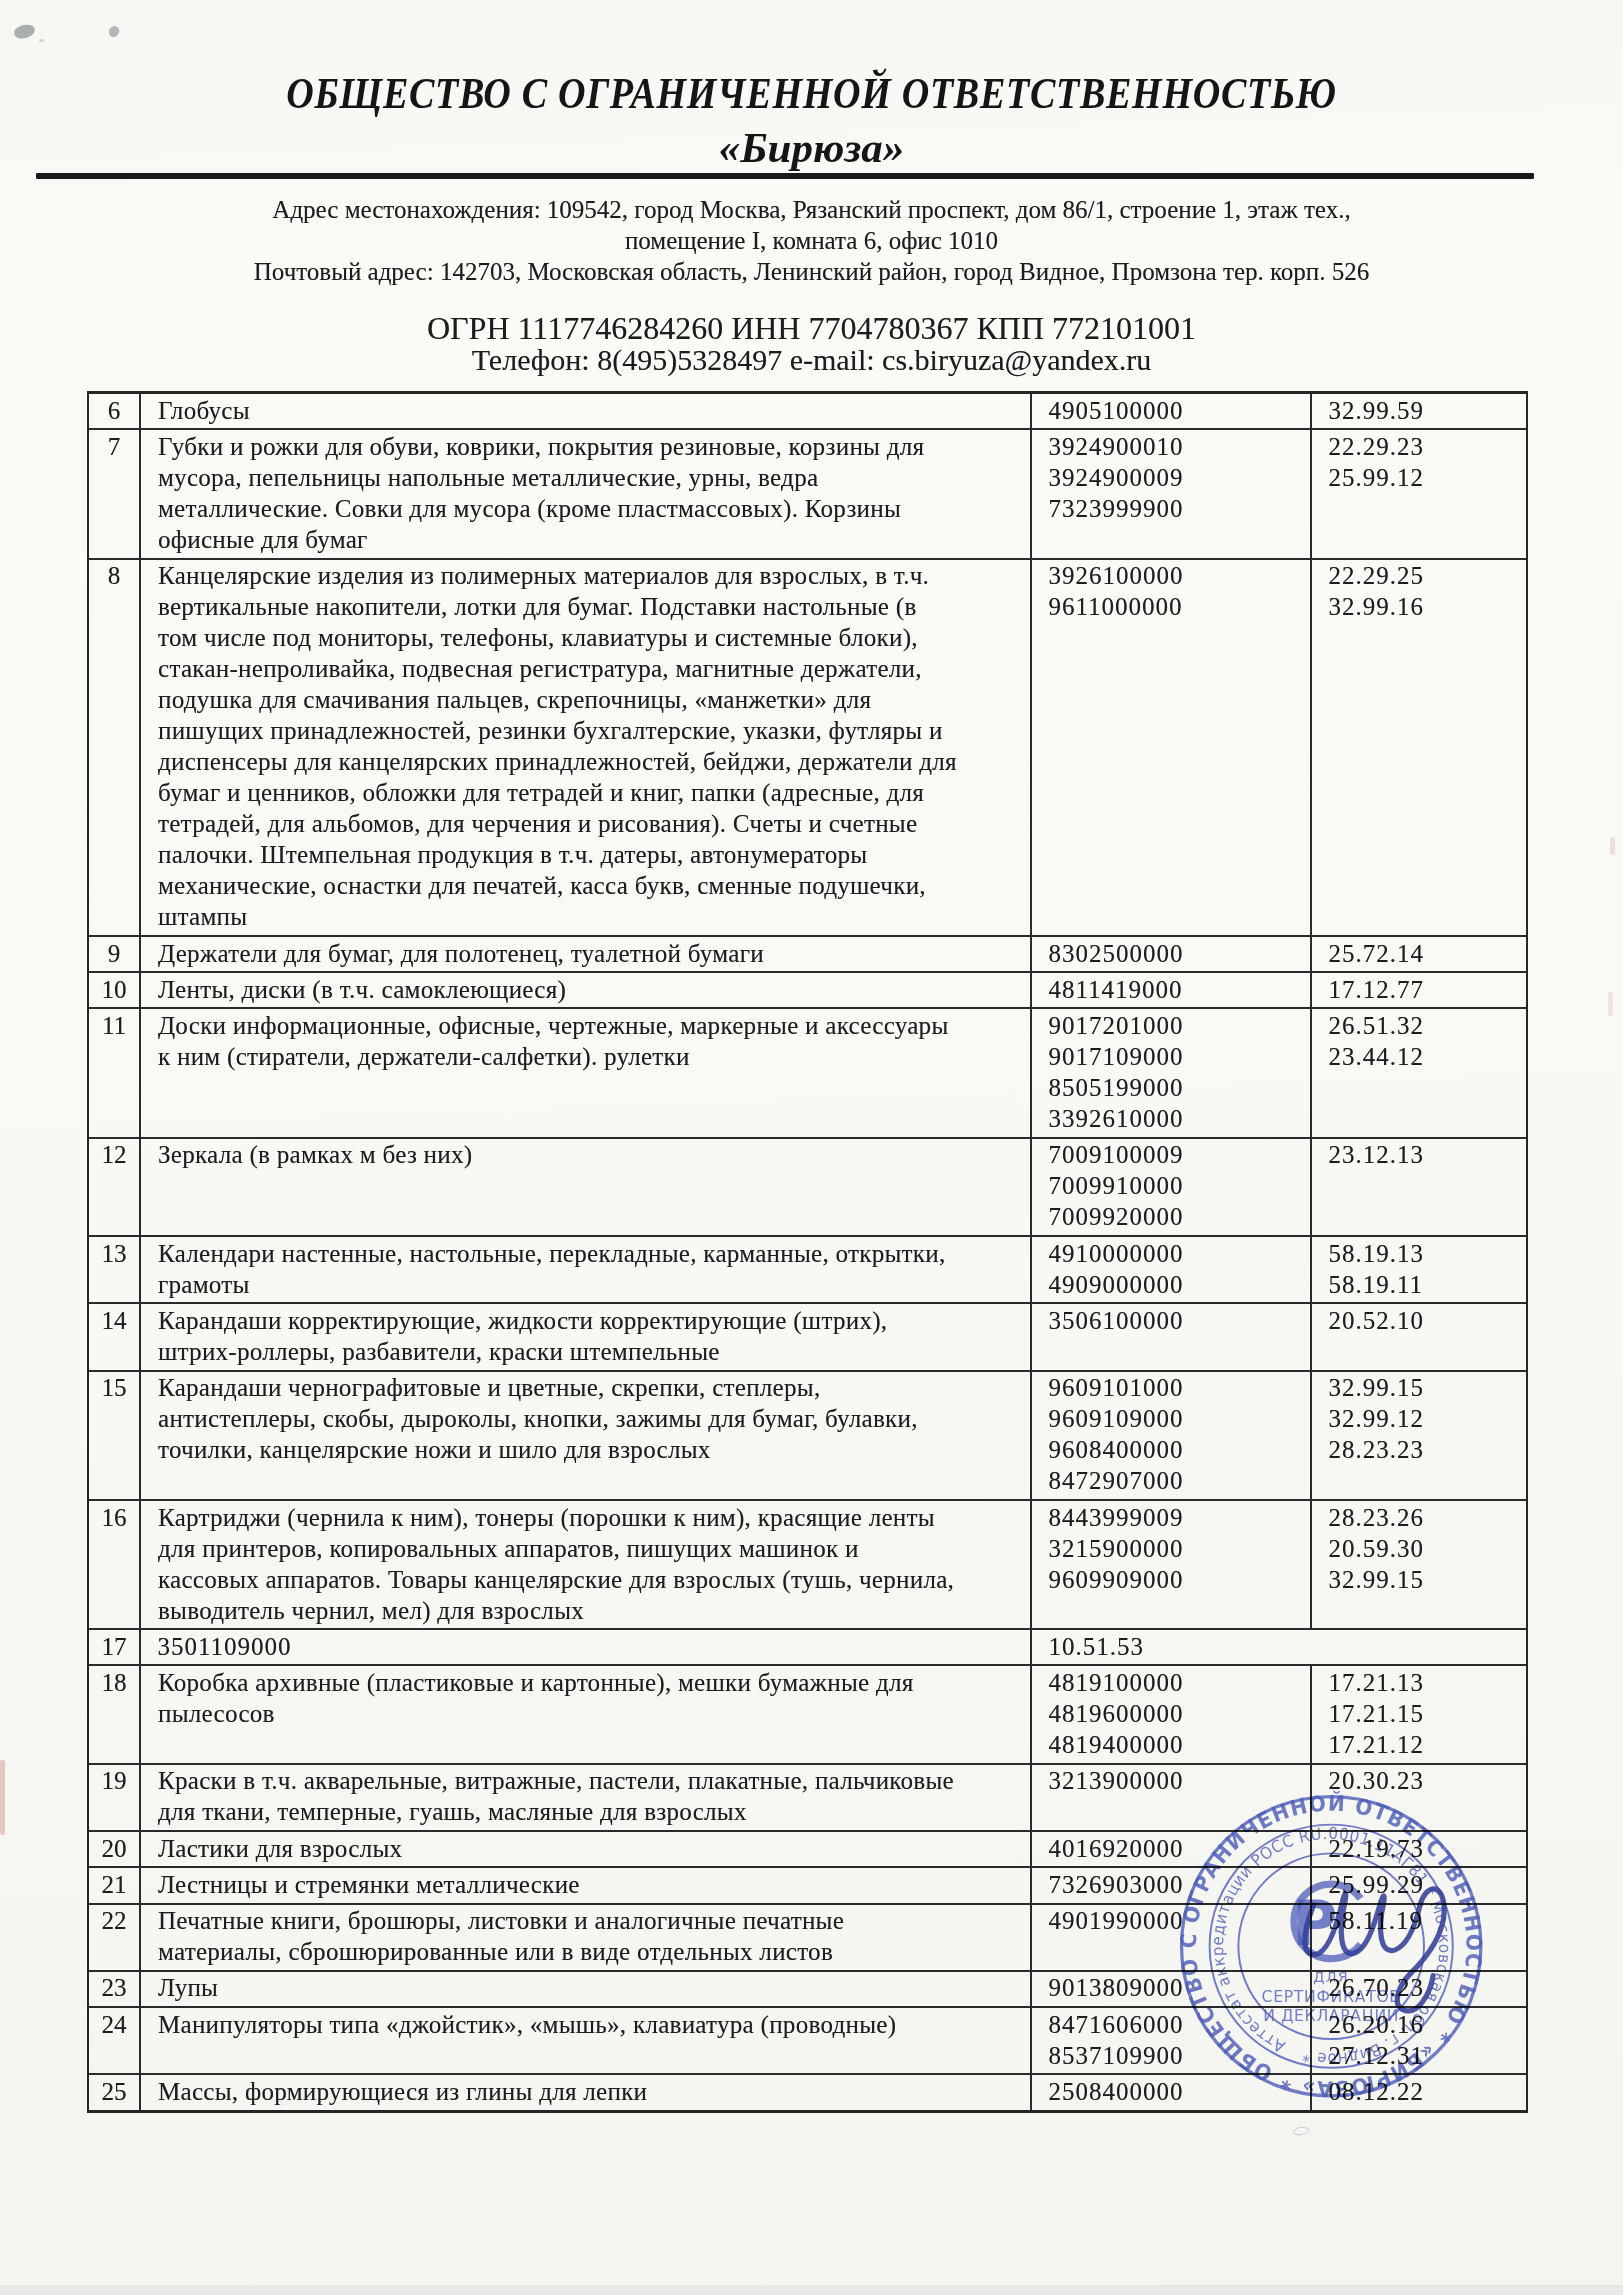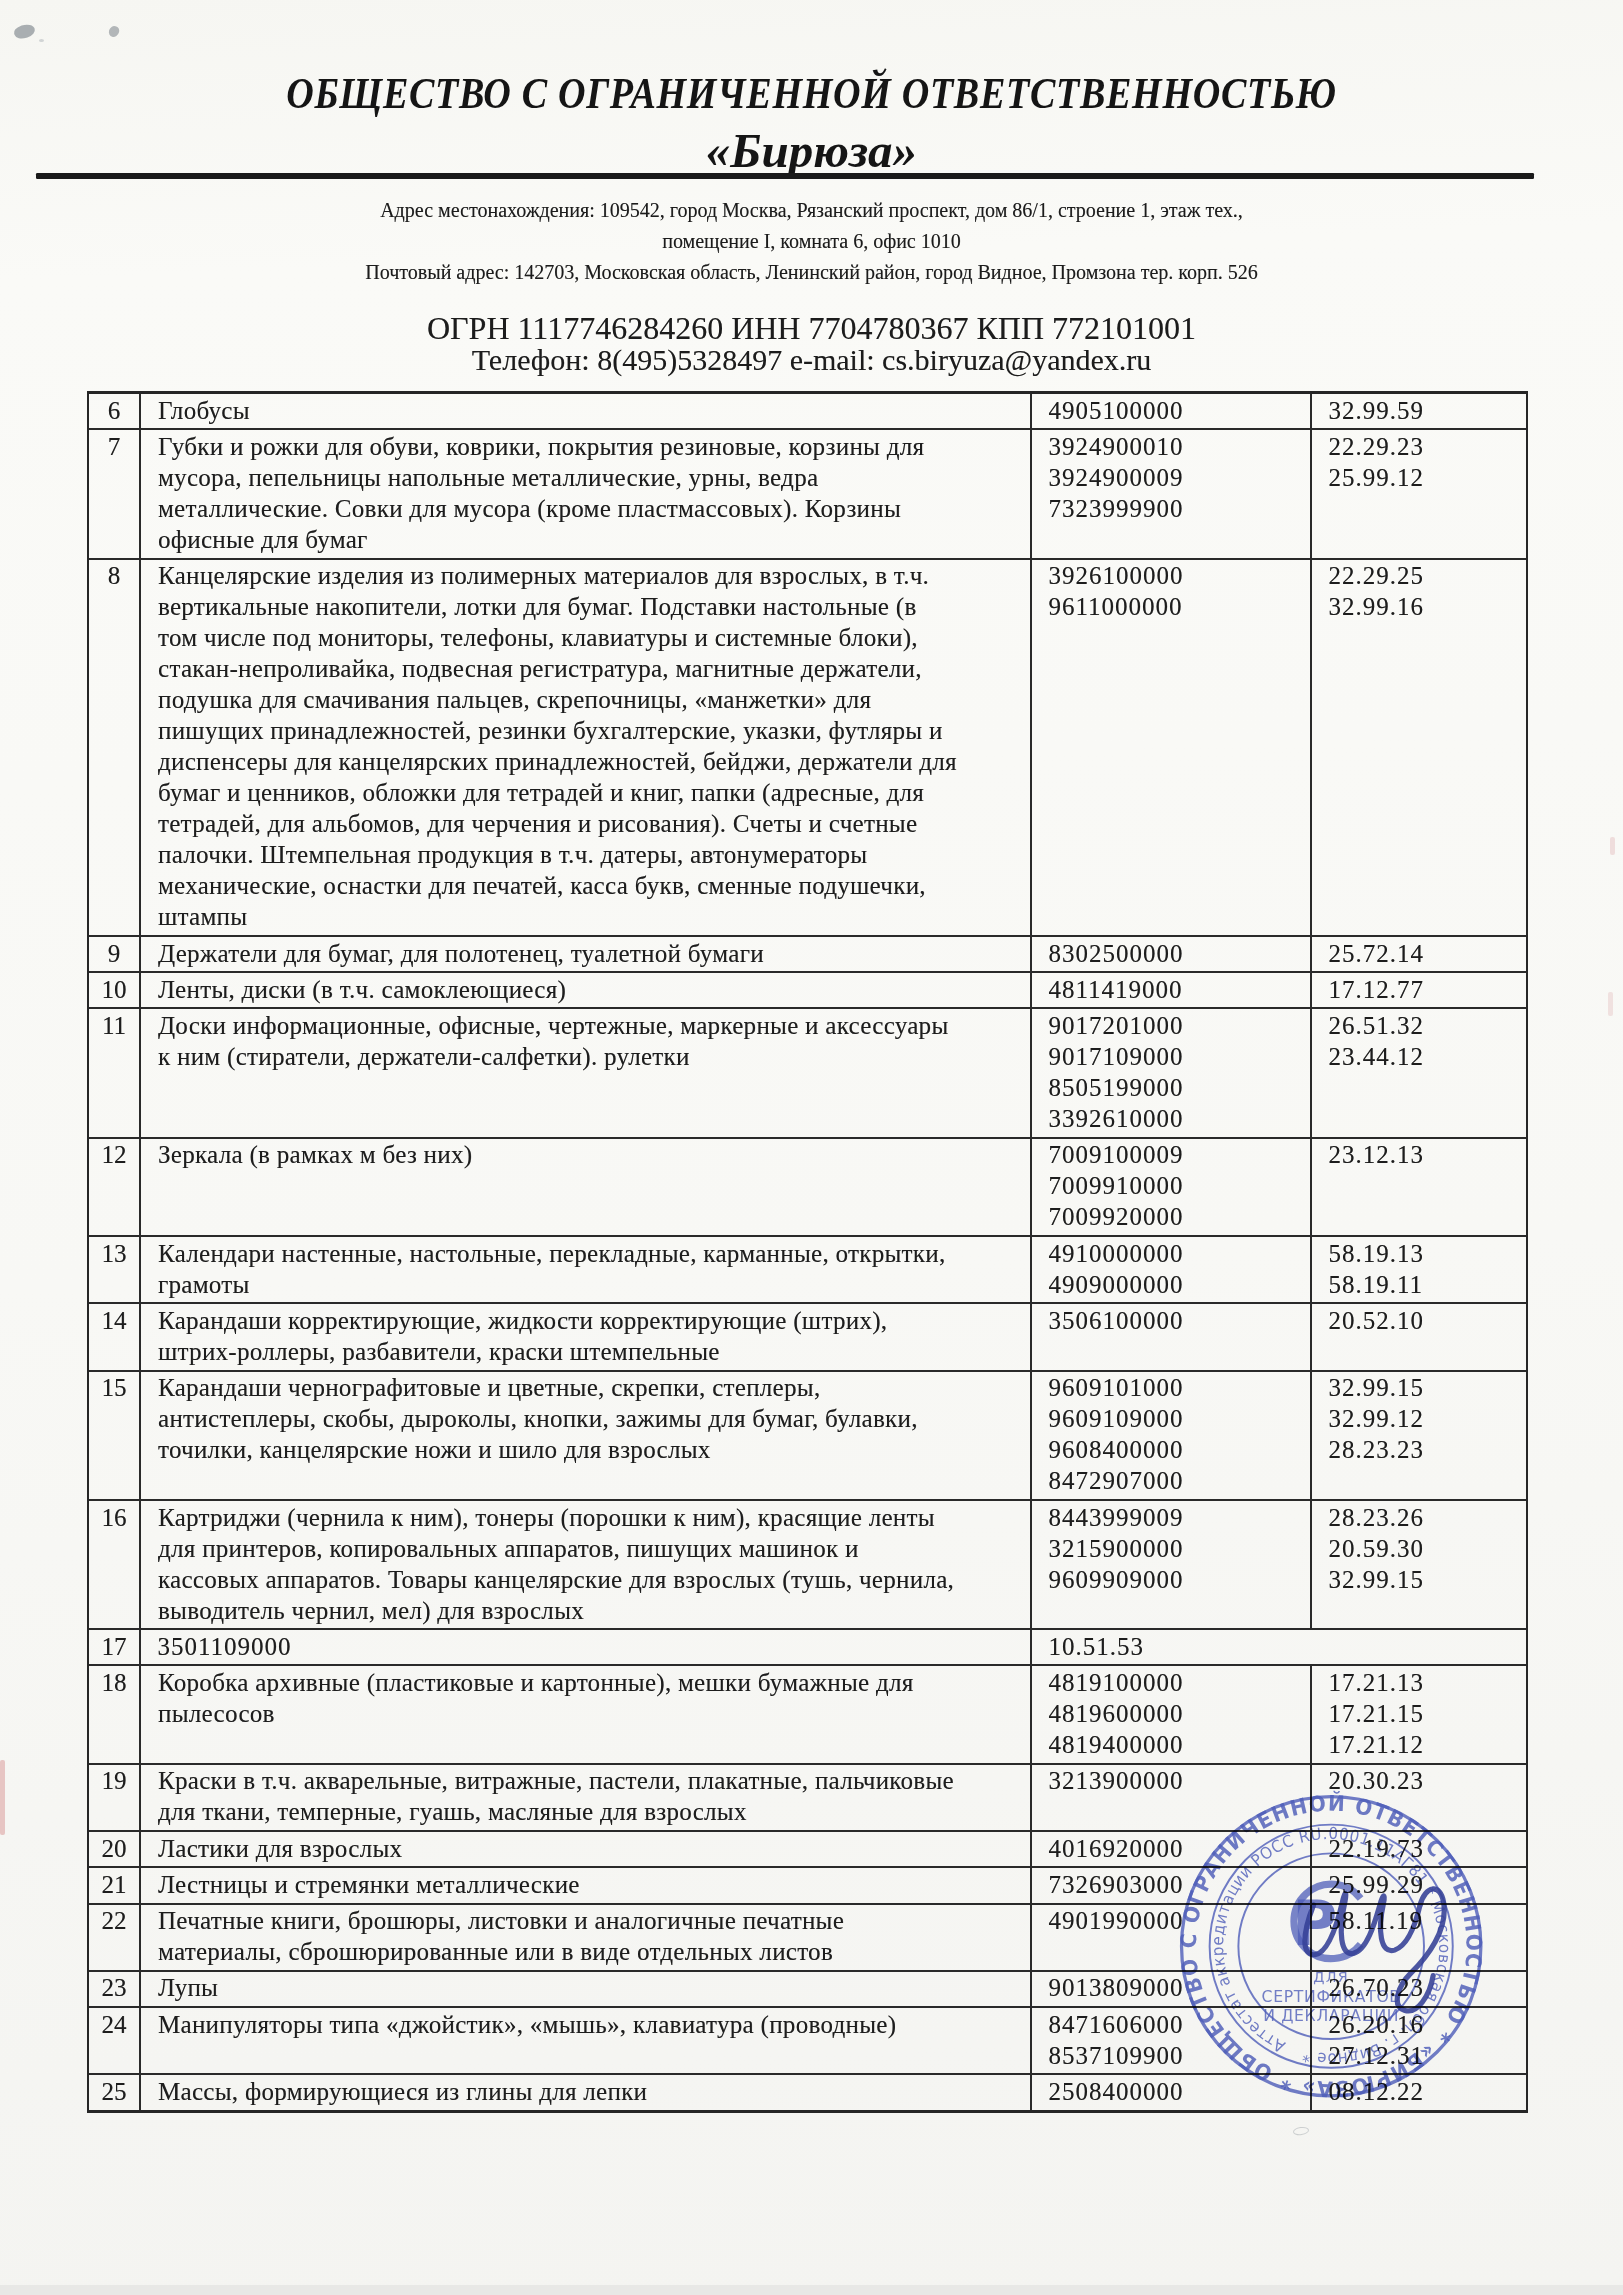--- a/index.html
+++ b/index.html
@@ -15,30 +15,30 @@
   .title-1{
     position:absolute;top:73px;left:0;width:100%;
     text-align:center;
     font-style:italic;font-weight:700;font-size:41px;line-height:1;
     letter-spacing:0.7px;color:#151515;
     transform:scale(.93,1.08);
   }
   .title-2{
     position:absolute;top:126px;left:0;width:100%;
     text-align:center;
-    font-style:italic;font-weight:700;font-size:49px;line-height:1;
+    font-style:italic;font-weight:700;font-size:43px;line-height:1;
     color:#151515;
   }
   .head-rule{
     position:absolute;left:36px;top:173px;width:1498px;height:5.9px;
     background:#1a1a1a;border-radius:1.3px;
   }
   .addr{
     position:absolute;left:0;width:100%;text-align:center;
-    font-size:20px;line-height:30px;color:#1c1c1c;
+    font-size:25px;line-height:30px;color:#1c1c1c;
     text-shadow:0.2px 0.2px 0.3px rgba(30,30,30,.4);
   }
   .addr-1{top:195px}
   .addr-2{top:226px}
   .addr-3{top:257px}
   .ogrn{top:313px;font-size:32px}
   .phone{top:345px;font-size:30px}
   
   .doc-table{
     position:absolute;left:87px;top:391px;width:1437px;

